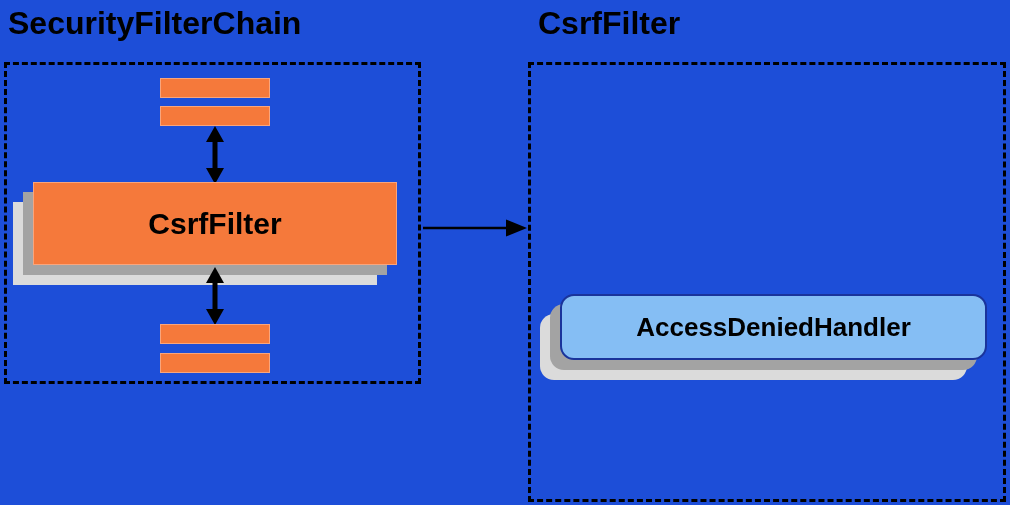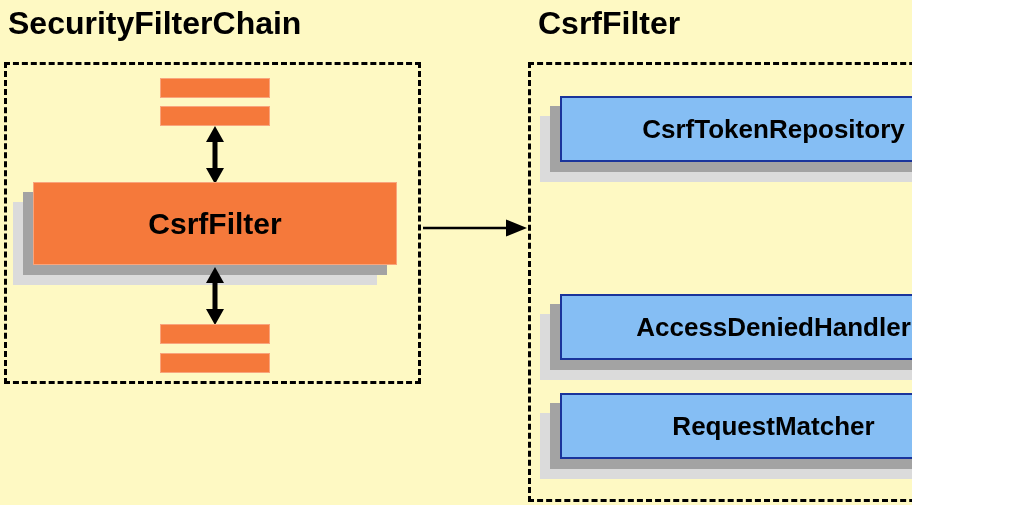--- a/index.html
+++ b/index.html
@@ -3,23 +3,23 @@
 <meta charset="utf-8">
 <style>
   html, body {
     margin: 0;
     padding: 0;
     background: #FFFFFF;
     font-family: "Liberation Sans", sans-serif;
   }
   .stage {
     position: relative;
-    width: 912px;
+    width: 1010px;
     height: 505px;
-    background: #fef9c3;
+    background: #1d4ed8;
     overflow: hidden;
     color: #000000;
   }
   .panel-title {
     position: absolute;
     top: 5px;
     font-size: 32px;
     font-weight: bold;
     line-height: 36px;
     white-space: nowrap;
@@ -83,21 +83,21 @@
     box-sizing: border-box;
     box-shadow: -10px 10px 0 0 #A3A3A3, -20px 20px 0 0 #DBDBDB;
     display: flex;
     align-items: center;
     justify-content: center;
     font-size: 26px;
     font-weight: bold;
   }
   .comp-1 { top: 96px; }
   .comp-2 { top: 194px; }
-  .comp-3 { top: 294px; }
+  .comp-3 { top: 294px; border-radius: 14px; }
   .comp-4 { top: 393px; }
 </style>
 </head>
 <body>
 
 <div class="stage">
 
   <div class="panel-title title-left">SecurityFilterChain</div>
   <div class="panel-title title-right">CsrfFilter</div>
 
@@ -121,23 +121,17 @@
   <div class="orange-bar bar-3"></div>
   <div class="orange-bar bar-4"></div>
 
   <svg class="arrow-svg arrow-connector" width="106" height="30" viewBox="0 0 106 30" aria-hidden="true">
     <line x1="1" y1="15" x2="85" y2="15" stroke="#000000" stroke-width="2.5"></line>
     <polygon points="84,6.5 105,15 84,23.5" fill="#000000"></polygon>
   </svg>
 
   <div class="dashed-container container-right"></div>
 
-  <div class="component-box comp-1">
-    <span>CsrfTokenRepository</span>
-  </div>
   <div class="component-box comp-3">
     <span>AccessDeniedHandler</span>
-  </div>
-  <div class="component-box comp-4">
-    <span>RequestMatcher</span>
   </div>
 
 </div>
 
 </body></html>

